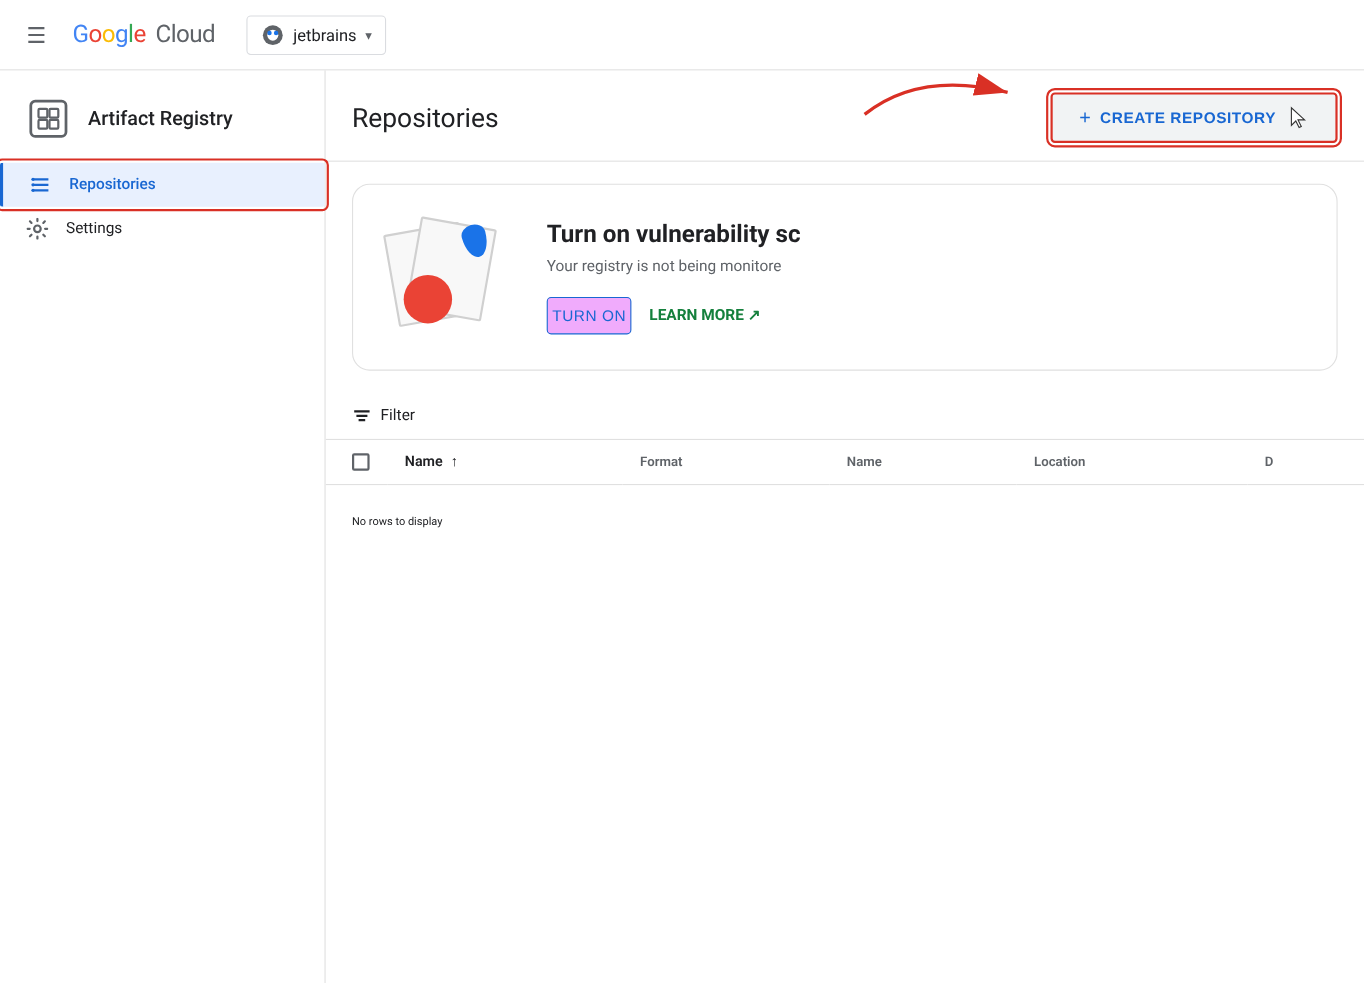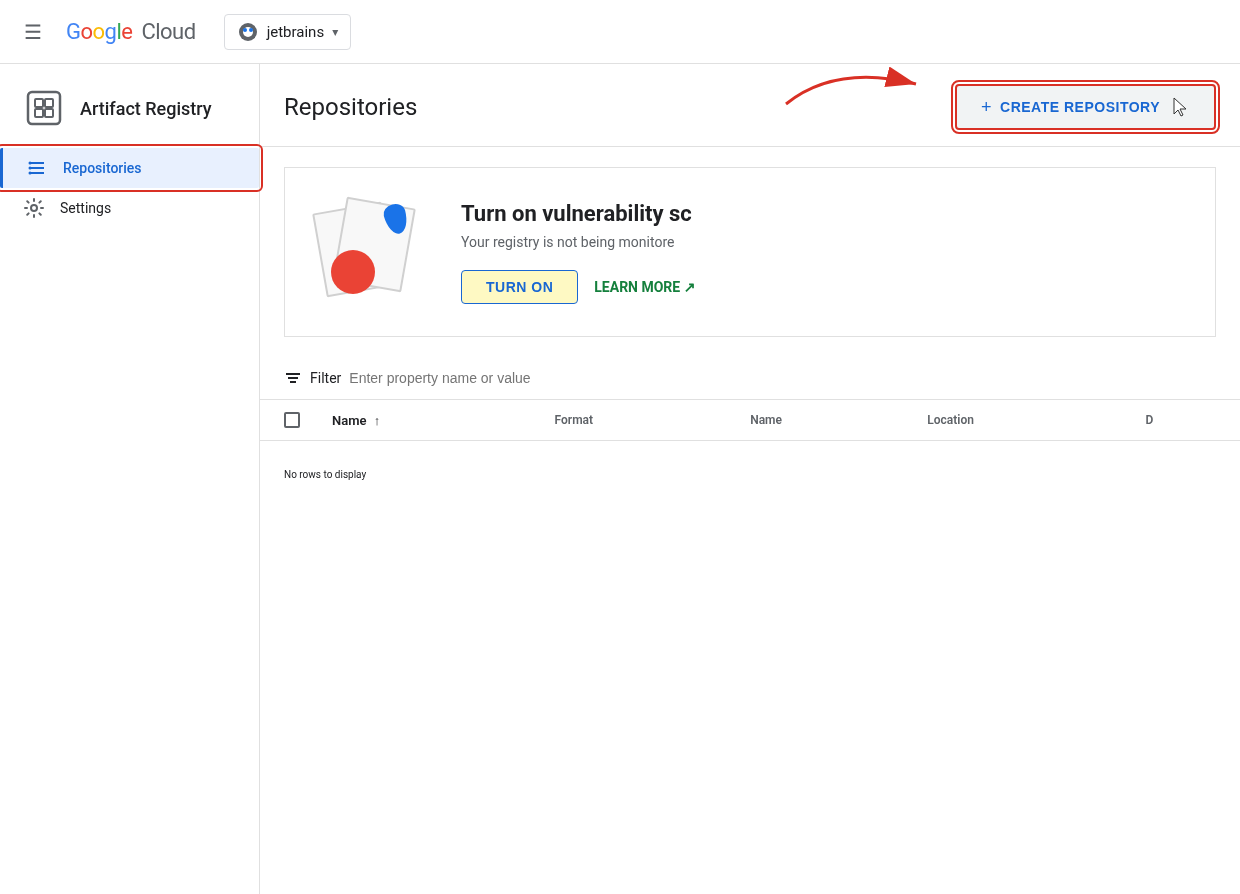--- a/index.html
+++ b/index.html
@@ -55,21 +55,21 @@
     }
 
     
     .main-layout {
       display: flex;
       height: calc(894px - 64px);
     }
 
     
     .sidebar {
-      width: 260px;
+      width: 296px;
       border-right: 1px solid #e0e0e0;
       flex-shrink: 0;
       padding-top: 8px;
     }
 
     .sidebar-header {
       display: flex;
       align-items: center;
       gap: 16px;
       padding: 16px 24px 20px;
@@ -146,21 +146,21 @@
     }
     .create-btn-plus {
       font-size: 18px;
       font-weight: 400;
     }
 
     
     .vuln-banner {
       margin: 20px 24px;
       border: 1px solid #e0e0e0;
-      border-radius: 0;
+      border-radius: 16px;
       display: flex;
       align-items: center;
       padding: 24px;
       gap: 32px;
       min-height: 120px;
     }
 
     .vuln-text h2 {
       font-size: 22px;
       font-weight: 700;
@@ -173,24 +173,24 @@
       margin-bottom: 20px;
     }
     .vuln-actions {
       display: flex;
       gap: 16px;
       align-items: center;
     }
     .turn-on-btn {
       border: 1px solid #1967d2;
       color: #1967d2;
-      background: #fef9c3;
-      padding: 8px 24px;
-      font-size: 14px;
-      font-weight: 700;
+      background: #f0abfc;
+      padding: 8px 4px;
+      font-size: 14px;
+      font-weight: 400;
       letter-spacing: 0.5px;
       cursor: pointer;
       border-radius: 4px;
     }
     .learn-more-link {
       font-size: 14px;
       font-weight: 700;
       color: #15803d;
       text-decoration: none;
       display: flex;
@@ -428,21 +428,20 @@
       </div>
     </div>
 
     <div class="filter-bar">
       <svg width="18" height="18" viewBox="0 0 18 18">
         <line x1="2" y1="5" x2="16" y2="5" stroke="#202124" stroke-width="2"></line>
         <line x1="4" y1="9" x2="14" y2="9" stroke="#202124" stroke-width="2"></line>
         <line x1="6" y1="13" x2="12" y2="13" stroke="#202124" stroke-width="2"></line>
       </svg>
       <span class="filter-label">Filter</span>
-      <input class="filter-input" type="text" placeholder="Enter property name or value" style="">
     </div>
 
     <table class="table">
       <thead>
         <tr>
           <th>
             <div class="checkbox"></div>
           </th>
           <th class="name-col">
             <span>Name</span>

